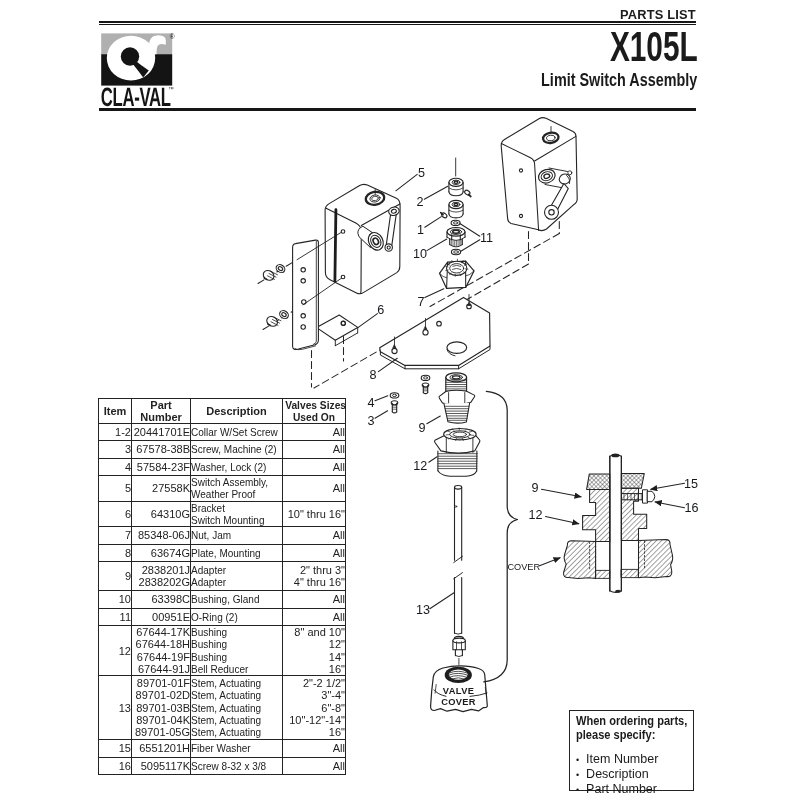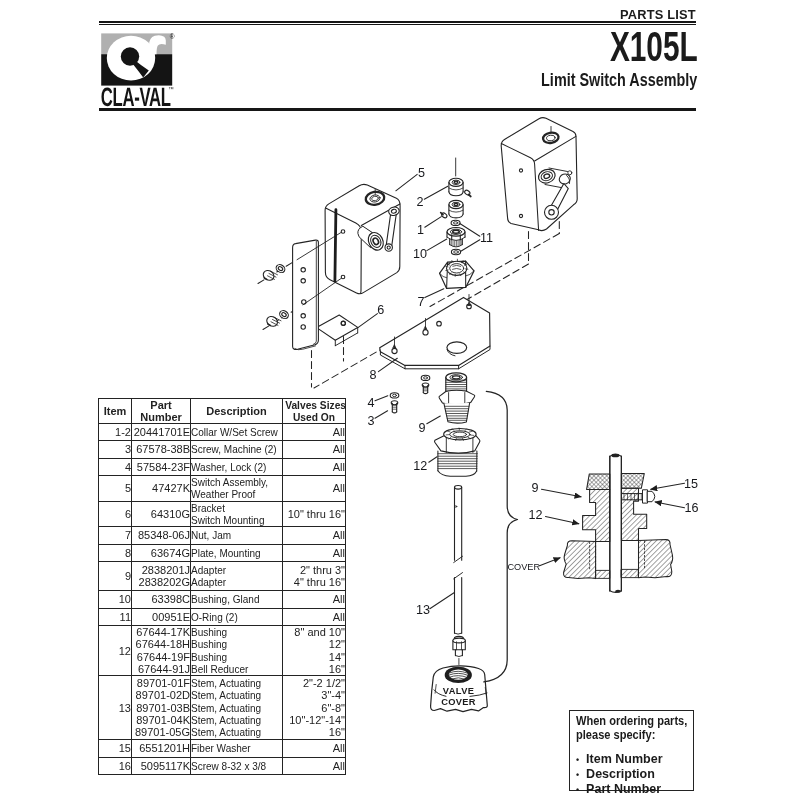--- a/index.html
+++ b/index.html
@@ -7,21 +7,21 @@
 .abs{position:absolute;}
 .hr{position:absolute;background:#161616;}
 table.parts{border-collapse:collapse;table-layout:fixed;font-size:11px;color:#222;}
 table.parts td,table.parts th{border:1px solid #232323;padding:0;vertical-align:middle;line-height:12.3px;overflow:hidden;white-space:nowrap;}
 table.parts th{font-size:11px;font-weight:bold;line-height:12px;}
 td.c{text-align:right;}
 td.l{text-align:left;padding-left:4px;} .dx{transform:scaleX(.91);transform-origin:0 50%;white-space:nowrap;}
 td.pn{text-align:right;padding-left:3px;}
 .obox{position:absolute;left:569px;top:710px;width:123px;height:79px;border:1.5px solid #232323;background:#fff;}
 .obox .t{font-weight:bold;font-size:13.5px;line-height:14.3px;margin:3px 0 0 6px;white-space:nowrap;transform:scaleX(.82);transform-origin:0 0;}
-.obox .b{font-size:12.5px;line-height:14px;margin:9px 0 0 6px;white-space:nowrap;font-weight:bold;}
+.obox .b{font-size:12.5px;line-height:14px;margin:9px 0 0 6px;white-space:nowrap;}
 </style>
 </head>
 <body>
 
 <div class="abs" style="right:104px;top:6.5px;font-weight:bold;font-size:13.5px;transform:scaleX(.95);transform-origin:100% 50%;letter-spacing:.2px;">PARTS LIST</div>
 <div class="hr" style="left:99px;width:597px;top:20.8px;height:1.9px;"></div>
 <div class="hr" style="left:99px;width:597px;top:24.4px;height:1.1px;"></div>
 <div class="abs" style="right:102px;top:25.5px;font-weight:bold;font-size:42px;line-height:42px;transform:scaleX(.71);transform-origin:100% 50%;">X105L</div>
 <div class="abs" style="right:103px;top:70.5px;font-weight:bold;font-size:18px;line-height:18px;transform:scaleX(.8);transform-origin:100% 50%;">Limit Switch Assembly</div>
 <div class="hr" style="left:99px;width:597px;top:108.3px;height:2.6px;"></div>
@@ -75,21 +75,21 @@
 <tr style="height:17.5px">
         <td class="c">4</td>
         <td class="pn">57584-23F</td>
         <td class="l">
           <div class="dx">Washer, Lock (2)</div>
         </td>
         <td class="c">All</td>
       </tr>
 <tr style="height:23px">
         <td class="c">5</td>
-        <td class="pn">47427K</td>
+        <td class="pn">27558K</td>
         <td class="l">
           <div class="dx">Switch Assembly,<br>Weather Proof</div>
         </td>
         <td class="c">All</td>
       </tr>
 <tr style="height:24px">
         <td class="c">6</td>
         <td class="pn">64310G</td>
         <td class="l">
           <div class="dx">Bracket<br>Switch Mounting</div>

